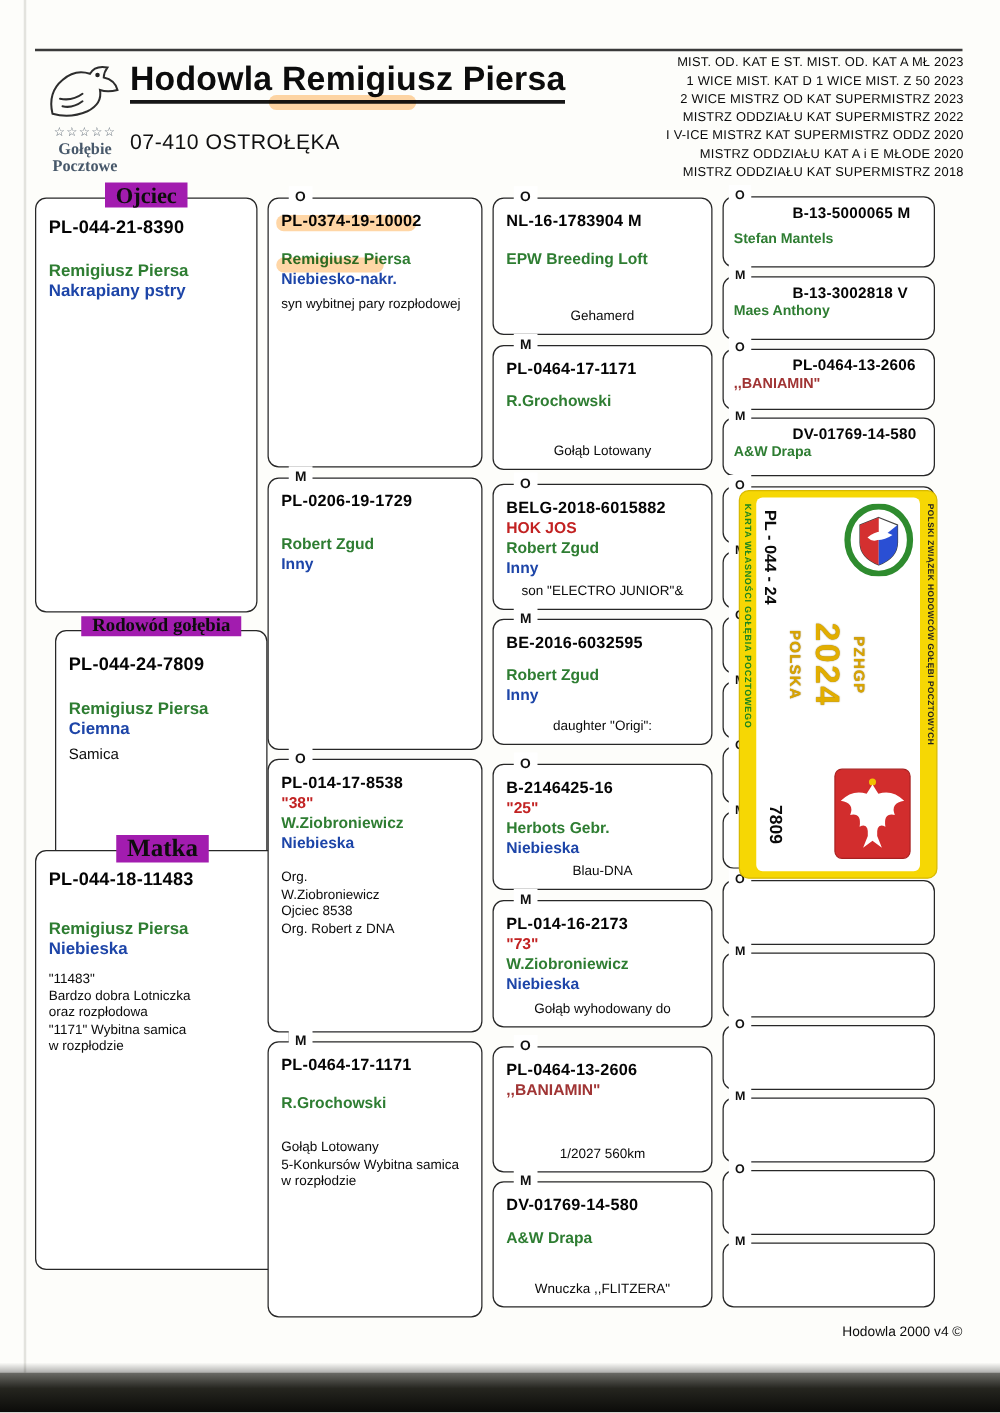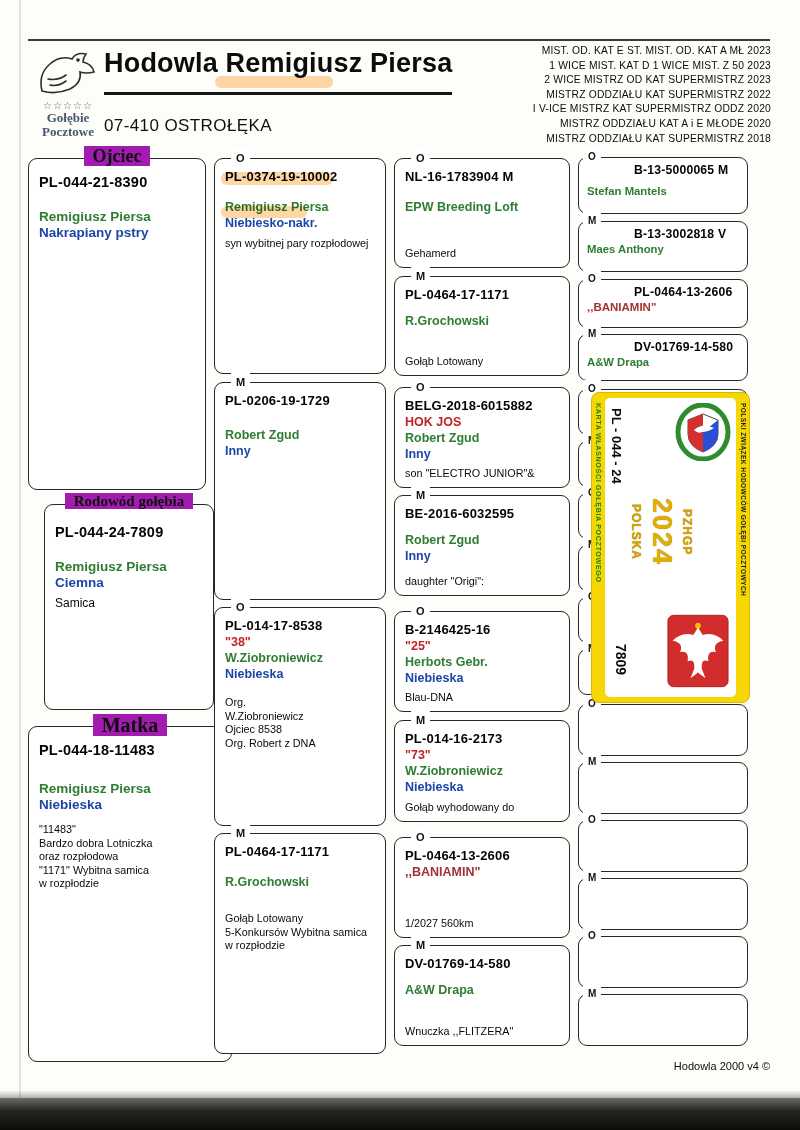--- a/index.html
+++ b/index.html
@@ -12,21 +12,21 @@
   .photo-bottom{position:absolute;left:0;right:0;bottom:0;height:32px;
         background:linear-gradient(180deg,#6c6c68 0%,#25251f 40%,#0b0b09 100%);}
 
   
   .logo{position:absolute;left:30px;top:50px;width:76px;text-align:center;}
   .stars{font-size:10px;color:#5a6672;letter-spacing:1px;line-height:11px;}
   .logo-cap{font-family:"Liberation Serif",serif;font-weight:bold;font-size:13px;
         color:#47586a;line-height:14px;}
   .title-block{position:absolute;left:104px;top:48px;}
   .title-block h1{margin:0;font-size:27px;font-weight:bold;color:#0c0c0c;
-        border-bottom:3px solid #161616;padding-bottom:13px;letter-spacing:.2px;}
+        border-bottom:3px solid #161616;padding-bottom:1px;letter-spacing:.2px;}
   .address{margin-top:21px;font-size:17px;letter-spacing:.4px;color:#101010;}
   .ach{position:absolute;right:29px;top:44px;text-align:right;font-size:10.3px;
         line-height:14.6px;color:#0b0b0b;letter-spacing:.2px;}
 
   
   .pbox{position:absolute;background:#fff;border:1.6px solid #272727;border-radius:9px;
         padding:9px 10px 7px;box-sizing:border-box;display:flex;flex-direction:column;}
   .sex{position:absolute;top:-10px;left:16px;background:#fff;padding:0 5px;
         font-size:11px;font-weight:bold;color:#111;line-height:18px;}
   .col4 .sex{left:4px;font-size:10px;}
@@ -39,21 +39,21 @@
   .col4 .ring{font-size:12.2px;line-height:15px;padding-left:47px;}
   .owner{font-size:12.5px;font-weight:bold;color:#2e7d32;line-height:16px;}
   .col1 .owner{font-size:13.5px;}
   .col4 .owner{font-size:11.3px;line-height:14px;}
   .colorline{font-size:12.5px;font-weight:bold;color:#1d45a8;line-height:16px;}
   .col1 .colorline{font-size:13.5px;}
   .redname{font-size:12.5px;font-weight:bold;color:#c22222;line-height:16px;}
   .maroon{color:#a03434;}
   .col4 .redname{font-size:11.5px;line-height:14px;}
   .note{font-size:10.8px;color:#0a0a0a;line-height:13.5px;}
-  .mtA{margin-top:auto;} .mt6{margin-top:6px;} .mt10{margin-top:10px;}
+  .mtA{margin-top:auto;text-align:center;} .mt6{margin-top:6px;} .mt10{margin-top:10px;}
   .mt14{margin-top:14px;} .mt18{margin-top:18px;} .mt22{margin-top:22px;}
 
   .hl{position:absolute;background:rgba(255,148,20,.38);border-radius:6px;
         mix-blend-mode:multiply;pointer-events:none;z-index:8;}
 
   
   .card{position:absolute;left:591px;top:392px;width:157px;height:309px;
         background:#f6d704;border:1px solid #d8b900;border-radius:8px;z-index:5;}
   .vtext{writing-mode:vertical-rl;text-orientation:mixed;white-space:nowrap;}
   .cap-left{position:absolute;left:2px;top:10px;height:290px;font-size:7.2px;
@@ -117,21 +117,21 @@
   </section>
 
   <section class="pbox col1" style="left:44px;top:504px;width:170px;height:206px">
     <div class="boxlabel"><span class="lbl-sm">Rodowód gołębia</span></div>
     <div class="ring mt10">PL-044-24-7809</div>
     <div class="owner mt18">Remigiusz Piersa</div>
     <div class="colorline">Ciemna</div>
     <div class="note mt6" style="font-size:12px">Samica</div>
   </section>
 
-  <section class="pbox col1" style="left:28px;top:726px;width:204px;height:336px">
+  <section class="pbox col1" style="left:28px;top:680px;width:204px;height:336px">
     <div class="boxlabel"><span class="lbl-lg">Matka</span></div>
     <div class="ring mt6">PL-044-18-11483</div>
     <div class="owner mt22">Remigiusz Piersa</div>
     <div class="colorline">Niebieska</div>
     <div class="note mt10">"11483"</div>
     <div class="note">Bardzo dobra Lotniczka</div>
     <div class="note">oraz  rozpłodowa</div>
     <div class="note">"1171" Wybitna samica</div>
     <div class="note">w rozpłodzie</div>
   </section>

